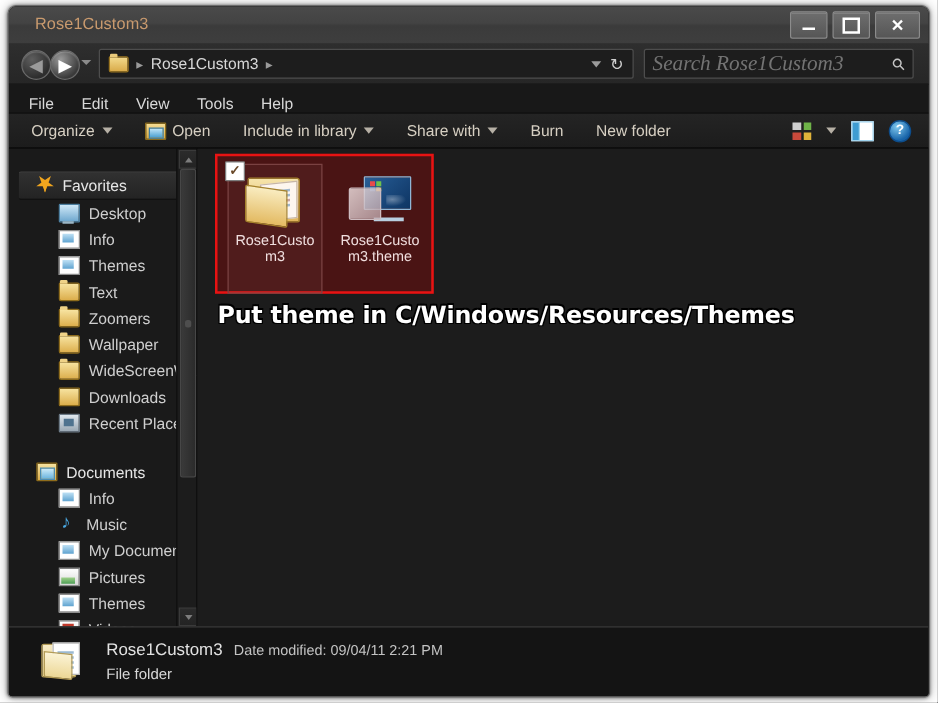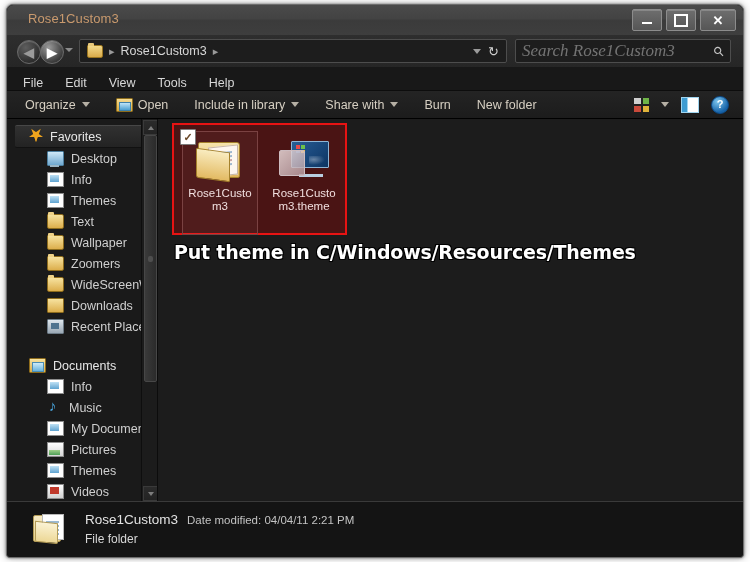--- a/index.html
+++ b/index.html
@@ -122,21 +122,21 @@
   }
 
   
   .bodysplit{position:absolute;left:0;top:114px;width:100%;height:383px;background:#1c1c1c;}
 
   
   .sidebar{
     position:absolute;left:0;top:0;width:150px;height:100%;
     background:#1a1a1a;border-right:1px solid #0c0c0c;overflow:hidden;
   }
-  .sb-scroll{position:absolute;left:0;top:0;width:150px;height:100%;}
+  .sb-scroll{position:absolute;left:0;top:12px;width:150px;height:100%;}
   .sb-group{margin-top:6px;}
   .sb-head{
     display:flex;align-items:center;height:21px;padding-left:22px;
     color:#e6e6e6;font-size:12.5px;
   }
   .sb-head.sel{
     background:linear-gradient(to bottom,#313131,#232323);
     border-top:1px solid #474747;border-bottom:1px solid #111;
     margin:0 4px 0 8px;border-radius:2px;padding-left:14px;
   }
@@ -386,25 +386,25 @@
             <div class="sb-item">
               <span class="ic ic-doc"></span>
               <span>Themes</span>
             </div>
             <div class="sb-item">
               <span class="ic ic-folder"></span>
               <span>Text</span>
             </div>
             <div class="sb-item">
               <span class="ic ic-folder"></span>
+              <span>Zoomers</span>
+            </div>
+            <div class="sb-item">
+              <span class="ic ic-folder"></span>
               <span>Wallpaper</span>
-            </div>
-            <div class="sb-item">
-              <span class="ic ic-folder"></span>
-              <span>Zoomers</span>
             </div>
             <div class="sb-item">
               <span class="ic ic-folder"></span>
               <span>WideScreenWal</span>
             </div>
             <div class="sb-item">
               <span class="ic ic-dl"></span>
               <span>Downloads</span>
             </div>
             <div class="sb-item">
@@ -511,20 +511,20 @@
         <div class="fp">
               <i></i>
               <i></i>
               <i></i>
               <i></i>
             </div>
         <div class="ff"></div>
       </div>
       <div class="st-l1">
         <span class="st-name">Rose1Custom3</span>
-        <span class="st-meta">Date modified: 04/04/11 2:21 PM</span>
+        <span class="st-meta">Date modified: 09/04/11 2:21 PM</span>
       </div>
       <div class="st-l2">File folder</div>
     </div>
 
   </div>
   </div>
 </div>
 
 </body></html>

